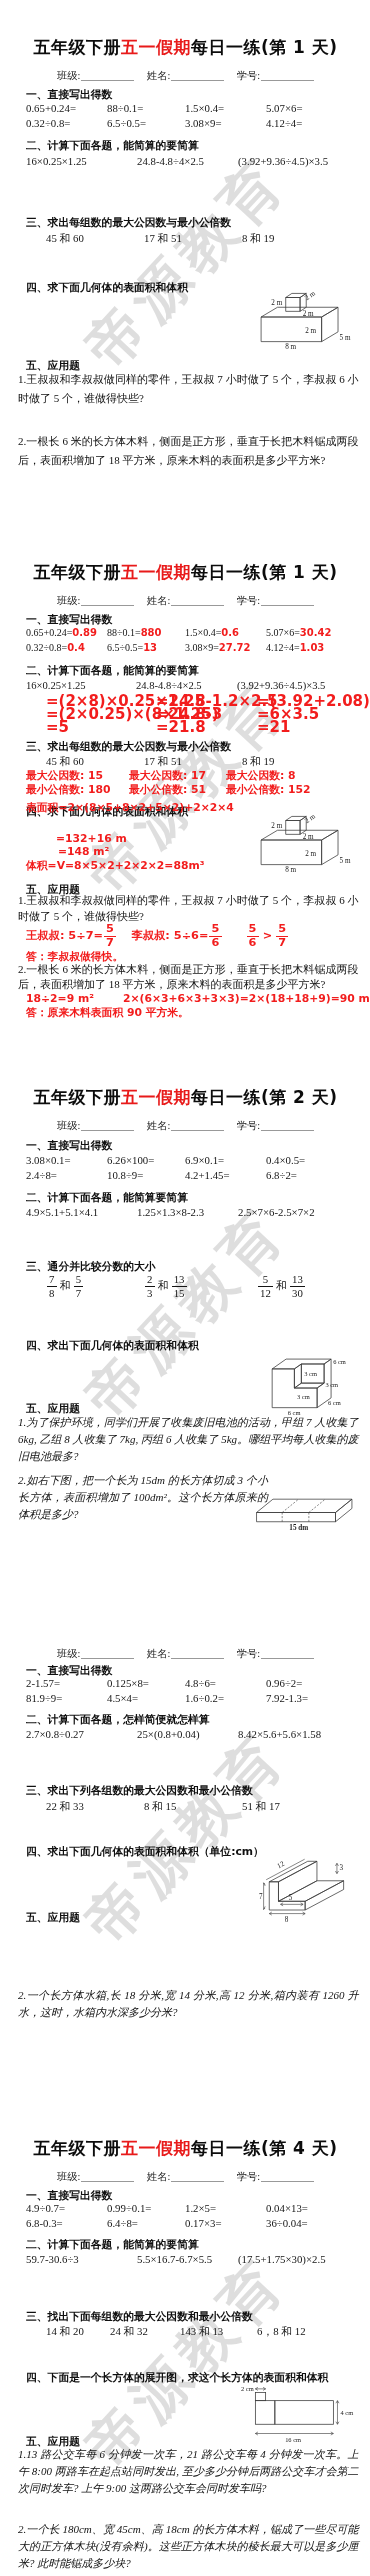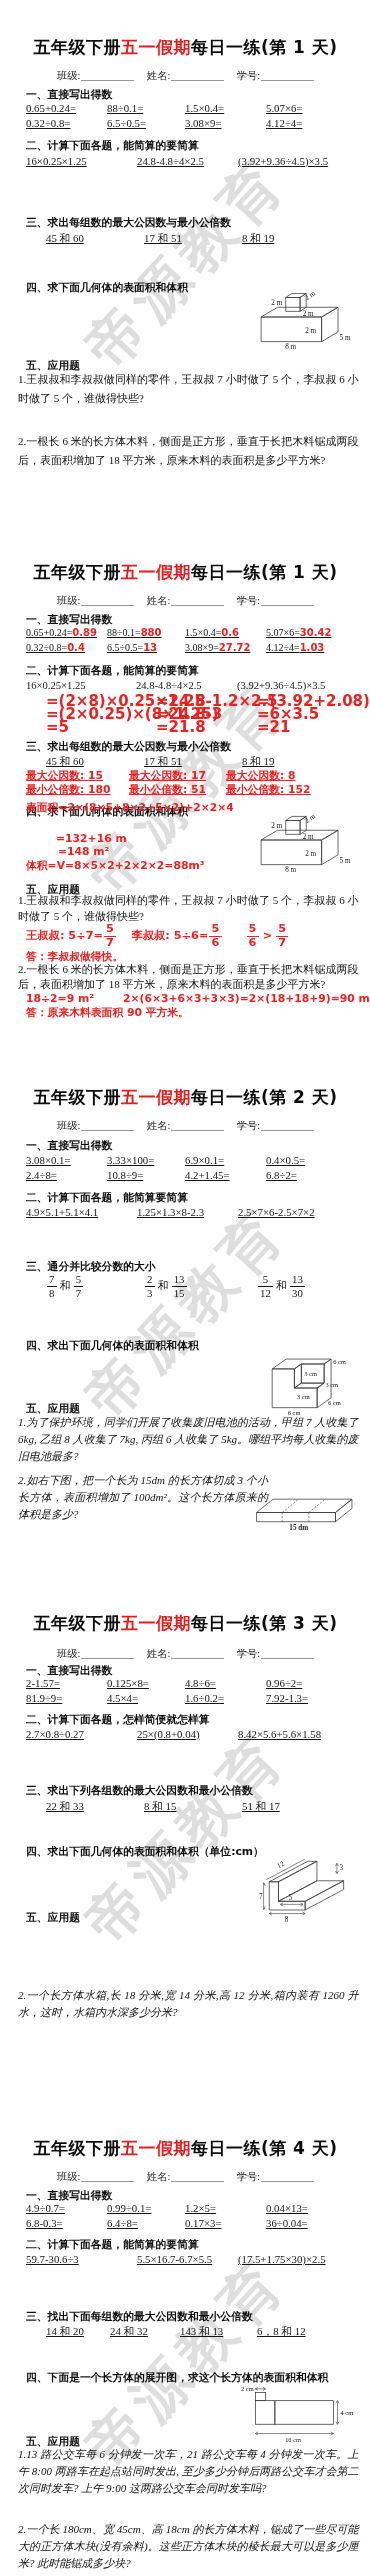--- a/index.html
+++ b/index.html
@@ -12,21 +12,21 @@
         transform: translate(-50%,-50%) rotate(-47deg);
         font: bold 57px "DejaVu Sans", sans-serif; letter-spacing: 8.2px;
         color: rgba(168,168,168,0.38); white-space: nowrap; }
   .title { left: 0; width: 371px; text-align: center;
            font: bold 17px/1.35 "DejaVu Sans", sans-serif; letter-spacing: 0.5px; color: #0c0c0c; }
   .title .red { color: #e81a1a; }
   .info { left: 57px; font: 10.3px/1.25 "Liberation Serif", serif; color: #222; white-space: nowrap; }
   .blank { display: inline-block; width: 53px; height: 10.3px; border-bottom: 1px solid #999;
            margin: 0 12.4px 0 1px; vertical-align: -2.1px; }
   .sh { left: 26px; font: bold 10.8px/1.3 "DejaVu Sans", sans-serif; color: #101010; white-space: nowrap; }
-  .row { left: 26px; right: 10.3px; display: flex; font: 10.8px/1.3 "Liberation Serif", serif; white-space: nowrap; text-decoration: underline; }
+  .row { left: 26px; right: 10.3px; display: flex; font: 10.8px/1.3 "Liberation Serif", serif; white-space: nowrap; }
   .row > span { flex: 0 0 auto; }
   .r4 > span:nth-child(1){ width:81px } .r4 > span:nth-child(2){ width:78px } .r4 > span:nth-child(3){ width:81px }
   .r4s { font-size: 10px; }
   .r3 > span:nth-child(1){ width:111px } .r3 > span:nth-child(2){ width:101px }
   .rg { left: 46px; } .rg > span:nth-child(1){ width:98px } .rg > span:nth-child(2){ width:98px }
   .rg4 { left: 46px; } .rg4 > span:nth-child(1){ width:64px } .rg4 > span:nth-child(2){ width:70px } .rg4 > span:nth-child(3){ width:77px }
   .rga { left: 27px; } .rga > span:nth-child(1){ width:103px } .rga > span:nth-child(2){ width:97px }
   .prob { left: 18px; right: 12.4px; font: 11px/1.6 "Liberation Serif", serif; text-align: justify; color: #121212; }
   .lh175 { line-height: 1.75; } .lh155 { line-height: 1.55; font-style: italic; } .lh14 { line-height: 1.42; } .lh13 { line-height: 1.32; }
   .red { color: #f21d1d; font-family: "DejaVu Sans", sans-serif; font-weight: bold; }
@@ -218,21 +218,21 @@
     <div class="wm">帝源教育</div>
     <div class="blk title" style="top:36px">
       <span>五年级下册</span><span class="red">五一假期</span><span>每日一练(第 2 天)</span>
     </div>
     <div class="blk info" style="top:70px">
       <span>班级:</span><span class="blank"></span><span>姓名:</span><span class="blank"></span><span>学号:</span><span class="blank"></span>
     </div>
     <div class="blk sh" style="top:89px">一、直接写出得数</div>
     <div class="blk row r4" style="top:103px">
       <span>3.08×0.1=</span>
-        <span>3.33×100=</span>
+        <span>6.26×100=</span>
         <span>6.9×0.1=</span>
         <span>0.4×0.5=</span>
     </div>
     <div class="blk row r4" style="top:118px">
       <span>2.4÷8=</span>
         <span>10.8÷9=</span>
         <span>4.2+1.45=</span>
         <span>6.8÷2=</span>
     </div>
     <div class="blk sh" style="top:141px">二、计算下面各题，能简算要简算</div>
@@ -278,23 +278,20 @@
       <line class="ln dsh thin" x1="58" y1="40" x2="90" y2="14"></line>
       <line class="ln dsh thin" x1="110" y1="40" x2="142" y2="14"></line>
       <line class="ln dsh thin" x1="58" y1="40" x2="58" y2="58"></line>
       <line class="ln dsh thin" x1="110" y1="40" x2="110" y2="58"></line>
       <text class="b" x="72" y="75">15 dm</text>
     </svg>
   </div>
 
   <div class="page">
     <div class="wm">帝源教育</div>
-    <div class="blk title" style="top:37px">
-      <span>五年级下册</span><span class="red">五一假期</span><span>每日一练(第 3 天)</span>
-    </div>
     <div class="blk info" style="top:73px">
       <span>班级:</span><span class="blank"></span><span>姓名:</span><span class="blank"></span><span>学号:</span><span class="blank"></span>
     </div>
     <div class="blk sh" style="top:89px">一、直接写出得数</div>
     <div class="blk row r4" style="top:101px">
       <span>2-1.57=</span>
         <span>0.125×8=</span>
         <span>4.8÷6=</span>
         <span>0.96÷2=</span>
     </div>

